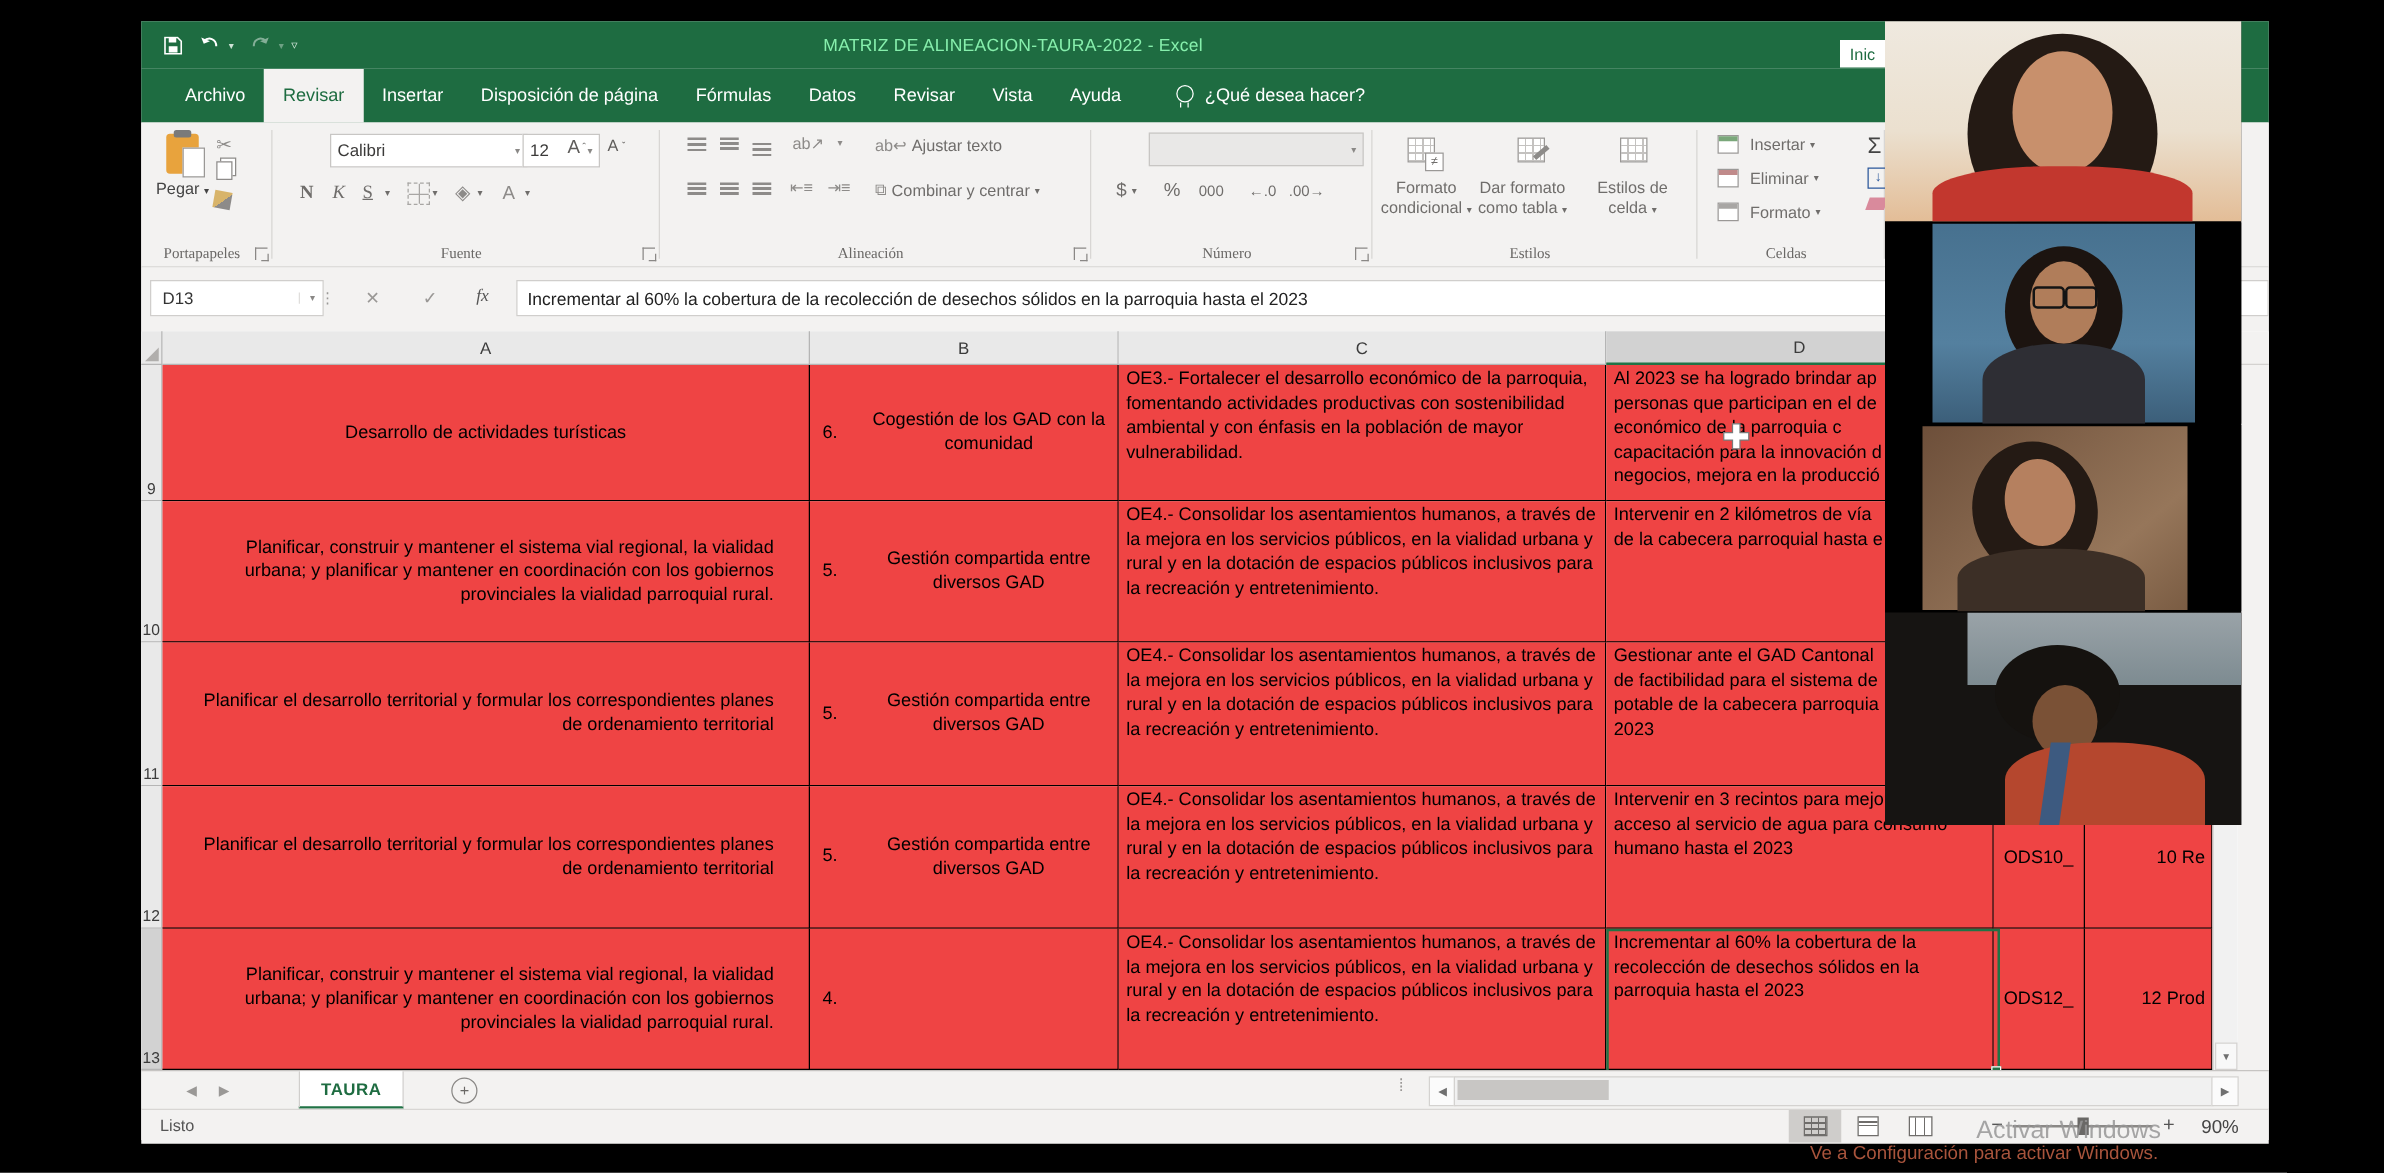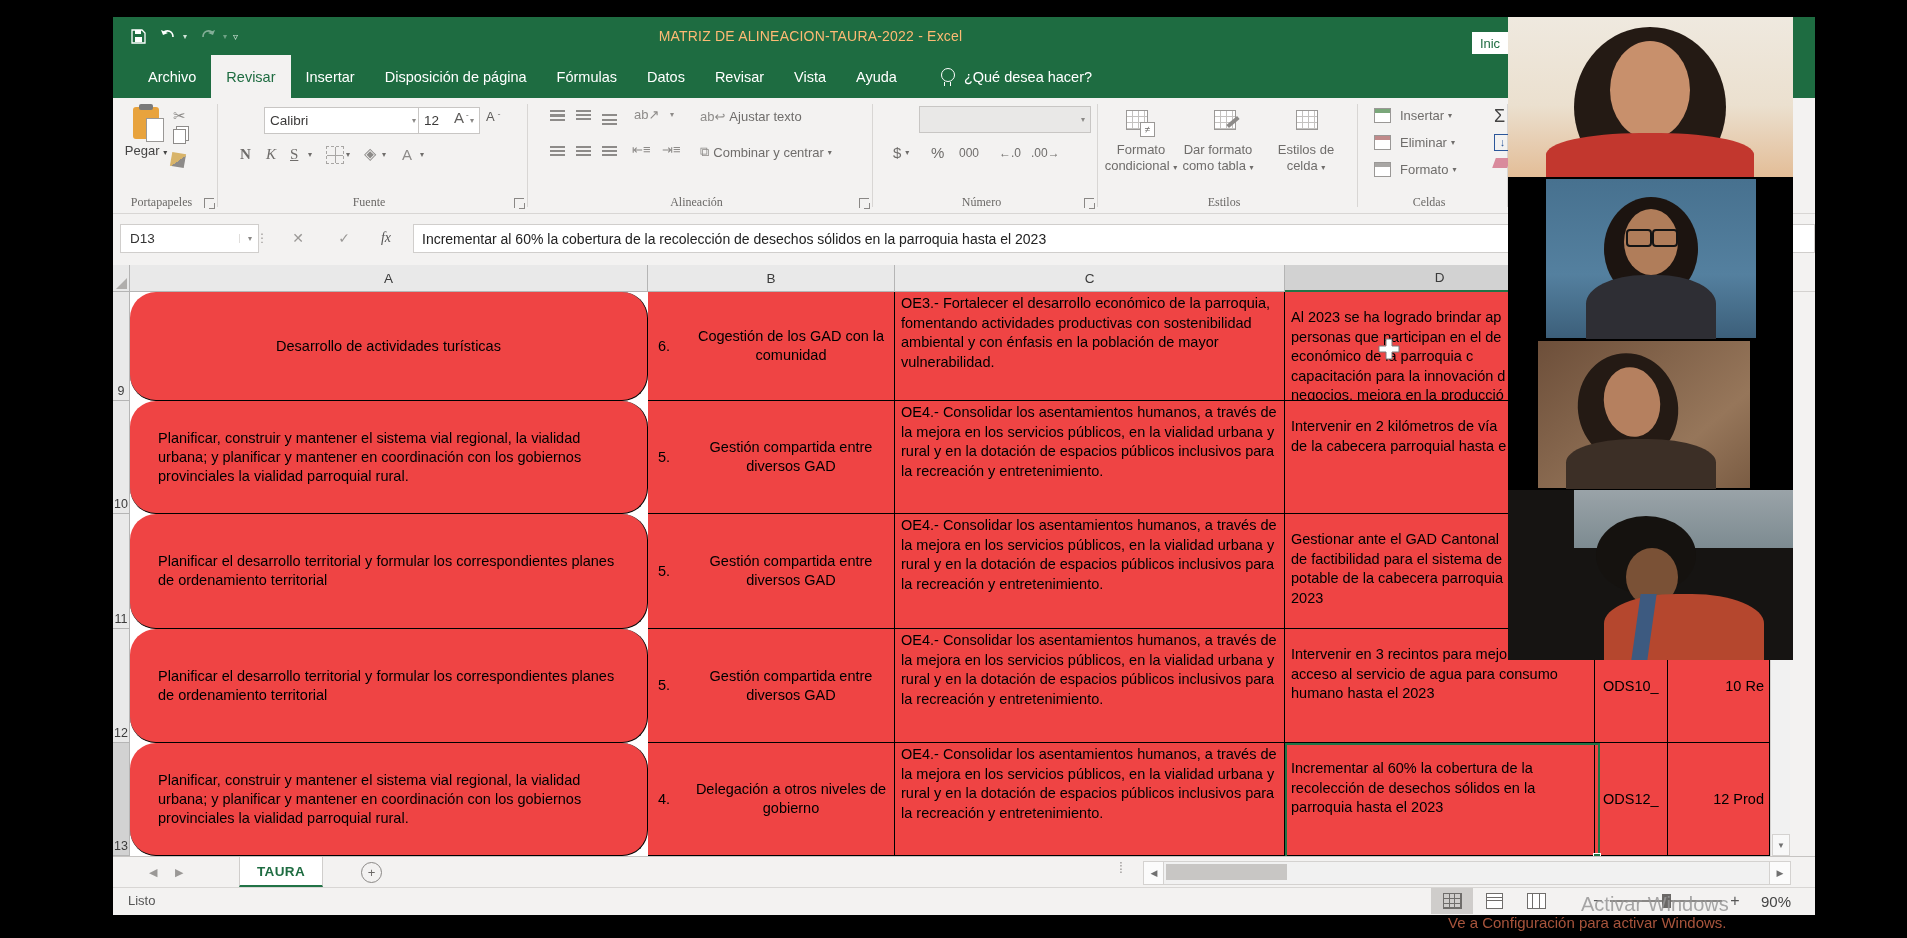--- a/index.html
+++ b/index.html
@@ -6,21 +6,21 @@
   body{width:1907px;height:938px;position:relative;overflow:hidden;
        font-family:"Liberation Sans",sans-serif;-webkit-font-smoothing:antialiased;}
   .win{position:absolute;left:113px;top:17px;width:1702px;height:895px;background:#f3f2f1;}
 
   
   .titlebar{height:38px;background:#1e6c41;position:relative;display:flex;align-items:center;}
   .qat{display:flex;align-items:center;gap:12px;margin-left:16px;color:#fff;}
   .qat .ic{width:18px;height:18px;display:flex;align-items:center;justify-content:center;}
   .caret{font-size:8px;color:#cfe3d7;margin-left:-6px;}
   .dim{opacity:.45;}
-  .title{position:absolute;left:0;width:1395px;text-align:center;color:#fdba74;font-size:14px;letter-spacing:.2px;}
+  .title{position:absolute;left:0;width:1395px;text-align:center;color:#86efac;font-size:14px;letter-spacing:.2px;}
   .signin{position:absolute;right:307px;top:15px;width:36px;height:22px;background:#fff;color:#1e6c41;
           font-size:13px;display:flex;align-items:center;justify-content:center;overflow:hidden;}
 
   
   .menubar{height:43px;background:#1e6c41;display:flex;align-items:stretch;padding-left:20px;color:#fff;}
   .mtab{padding:0 15px;font-size:14.5px;display:flex;align-items:center;}
   .mtab.active{background:#f3f2f1;color:#1e6c41;}
   .tellme{display:flex;align-items:center;gap:10px;margin-left:28px;font-size:14.5px;color:#fff;}
   .bulb{width:14px;height:18px;position:relative;}
   .bulb:before{content:"";position:absolute;left:1px;top:0;width:12px;height:12px;border:1.5px solid #fff;border-radius:50%;}
@@ -69,26 +69,26 @@
       font-size:13.5px;color:#3b3b3b;display:flex;align-items:center;justify-content:center;}
   .hd.sel{background:#d2d2d2;}
   .hd.selc{border-bottom:2px solid #217346;}
   .corner{background:#e9e9e9;border-right:1px solid #b5b5b5;border-bottom:1px solid #b5b5b5;position:relative;}
   .corner:after{content:"";position:absolute;right:2px;bottom:2px;border-left:11px solid transparent;border-bottom:11px solid #b0aeac;}
   .rh{background:#e9e9e9;border-right:1px solid #b5b5b5;border-bottom:1px solid #b5b5b5;
       font-size:12.5px;color:#3b3b3b;display:flex;align-items:flex-end;justify-content:center;padding-bottom:2px;}
   .rh.sel{background:#d2d2d2;}
   .cell{border-right:1px solid #000;border-bottom:1px solid #000;font-size:14.5px;color:#000;
         overflow:hidden;background:#ef4444;}
-  .ca{display:flex;align-items:center;justify-content:center;text-align:left;padding:0 28px;line-height:19px;border-radius:26px;}
+  .ca{display:flex;align-items:center;justify-content:center;text-align:right;padding:0 28px;line-height:19px;}
   .cb{display:flex;align-items:center;padding:0 4px 0 10px;line-height:19px;}
   .cb .bn{width:34px;flex:none;}
   .cb .bt{flex:1;text-align:center;}
   .cc{padding:2px 6px;line-height:19.5px;}
-  .cd{padding:16px 0 0 6px;line-height:19.5px;}
+  .cd{padding:2px 0 0 6px;line-height:19.5px;}
   .cd div{white-space:nowrap;}
   .ce{display:flex;align-items:center;padding-left:8px;}
   .cf{display:flex;align-items:center;justify-content:flex-end;padding-right:5px;white-space:nowrap;}
   .vsb{grid-column:8;grid-row:2/7;background:#f1f1f1;border-left:1px solid #d4d2d0;position:relative;}
   .vsb .arr{position:absolute;left:1px;right:0;bottom:0;height:20px;background:#f8f8f8;border:1px solid #d4d2d0;
             font-size:8px;color:#707070;display:flex;align-items:center;justify-content:center;}
   .fill{background:#f3f2f1;border-bottom:1px solid #d4d2d0;}
   .selbox{position:absolute;left:1172px;top:478px;width:311px;height:113px;border:2px solid #217346;pointer-events:none;}
   .selbox i{position:absolute;right:-3px;bottom:-3px;width:6px;height:6px;background:#217346;border:1px solid #fff;}
   .cross{position:absolute;left:1264px;top:72px;pointer-events:none;}
@@ -412,21 +412,20 @@
       <div>acceso al servicio de agua para consumo</div>
       <div>humano hasta el 2023</div>
     </div>
     <div class="cell ce">ODS10_</div>
     <div class="cell cf">10 Re</div>
 
     <div class="rh sel selr">13</div>
     <div class="cell ca">Planificar, construir y mantener el sistema vial regional, la vialidad urbana; y planificar y mantener en coordinación con los gobiernos provinciales la vialidad parroquial rural.</div>
     <div class="cell cb">
       <span class="bn">4.</span>
-      <span class="bt">Delegación a otros niveles de gobierno</span>
     </div>
     <div class="cell cc">OE4.- Consolidar los asentamientos humanos, a través de la mejora en los servicios públicos, en la vialidad urbana y rural y en la dotación de espacios públicos inclusivos para la recreación y entretenimiento.</div>
     <div class="cell cd">
       <div>Incrementar al 60% la cobertura de la</div>
       <div>recolección de desechos sólidos en la</div>
       <div>parroquia hasta el 2023</div>
     </div>
     <div class="cell ce">ODS12_</div>
     <div class="cell cf">12 Prod</div>
 

